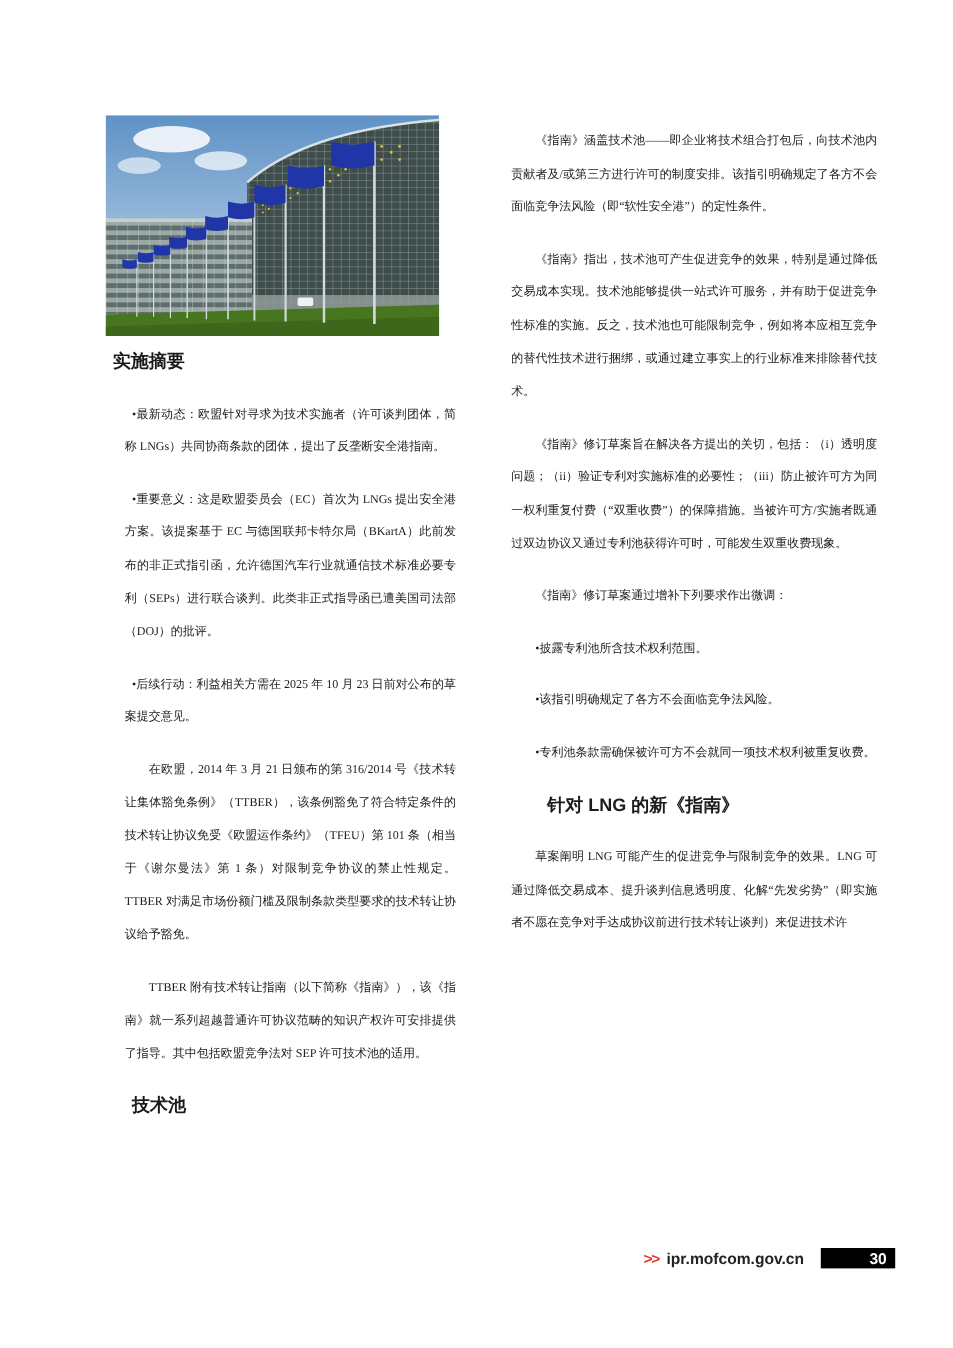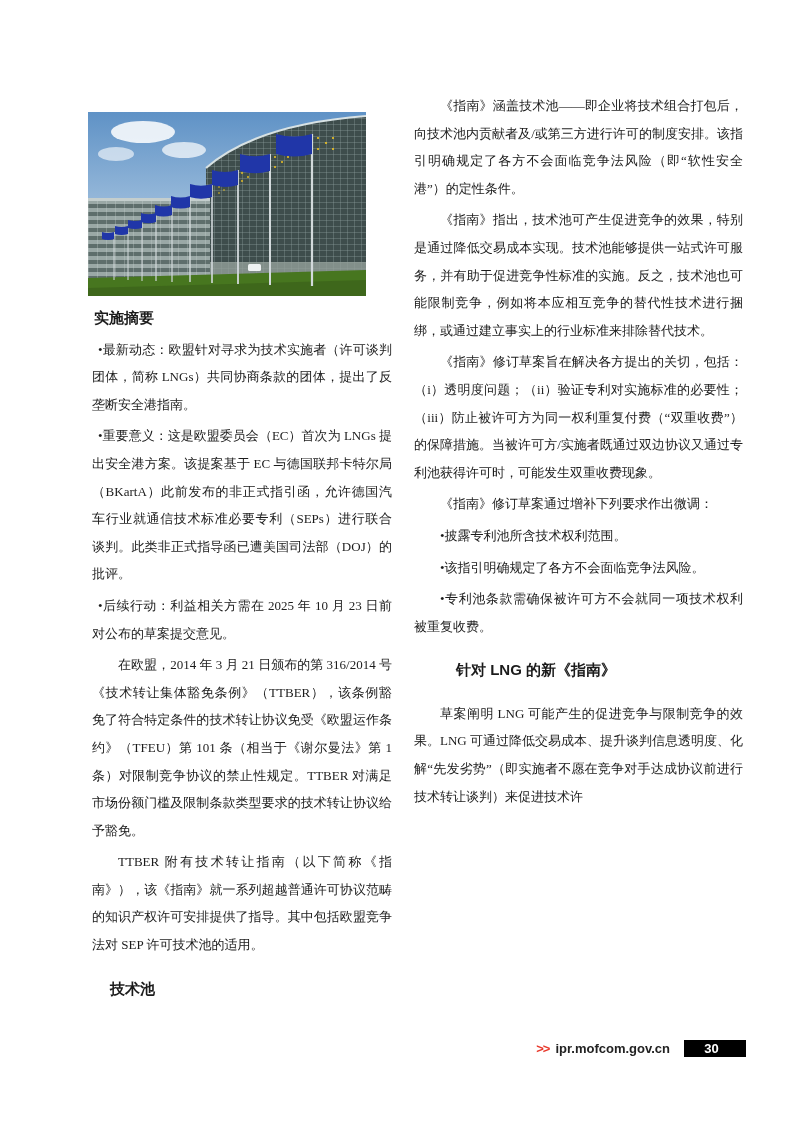--- a/index.html
+++ b/index.html
@@ -5,27 +5,27 @@
   html,body{margin:0;padding:0;background:#ffffff;}
   .page{
     position:relative;
     width:794px;height:1123px;
     background:#ffffff;
     font-family:"Liberation Serif","DejaVu Serif",serif;
     color:#1b1b1b;
     overflow:hidden;
   }
   .col{position:absolute;}
-  .col-left{left:88px;top:112px;width:308px;}
+  .col-left{left:88px;top:96px;width:308px;}
   .col-right{left:410px;top:88px;width:337px;}
   figure.photo{margin:0 0 8px 0;padding:0;width:278px;height:184px;}
   figure.photo svg{display:block;}
   .para{
-    margin:4px;
-    font-size:13px;
+    margin:16px;
+    font-size:10px;
     line-height:27.6px;
     text-align:justify;
     text-justify:inter-ideograph;
     overflow-wrap:break-word;
   }
   .indent{text-indent:2em;}
   .bullet-left{text-indent:6px;}
   .bullet-right{text-indent:2em;}
   .heading{
     margin:16px;
@@ -54,21 +54,21 @@
     letter-spacing:-1px;
     font-size:13px;
   }
   .url{color:#222222;font-weight:600;}
   .pagebox{
     margin-left:14px;
     background:#000000;
     color:#ffffff;
     width:62px;height:17px;
     line-height:17px;
-    text-align:center;
+    text-align:right;
     padding-right:7px;
     box-sizing:border-box;
     font-weight:700;
     font-size:13px;
   }
 </style>
 </head>
 <body>
 
 <div class="page">

